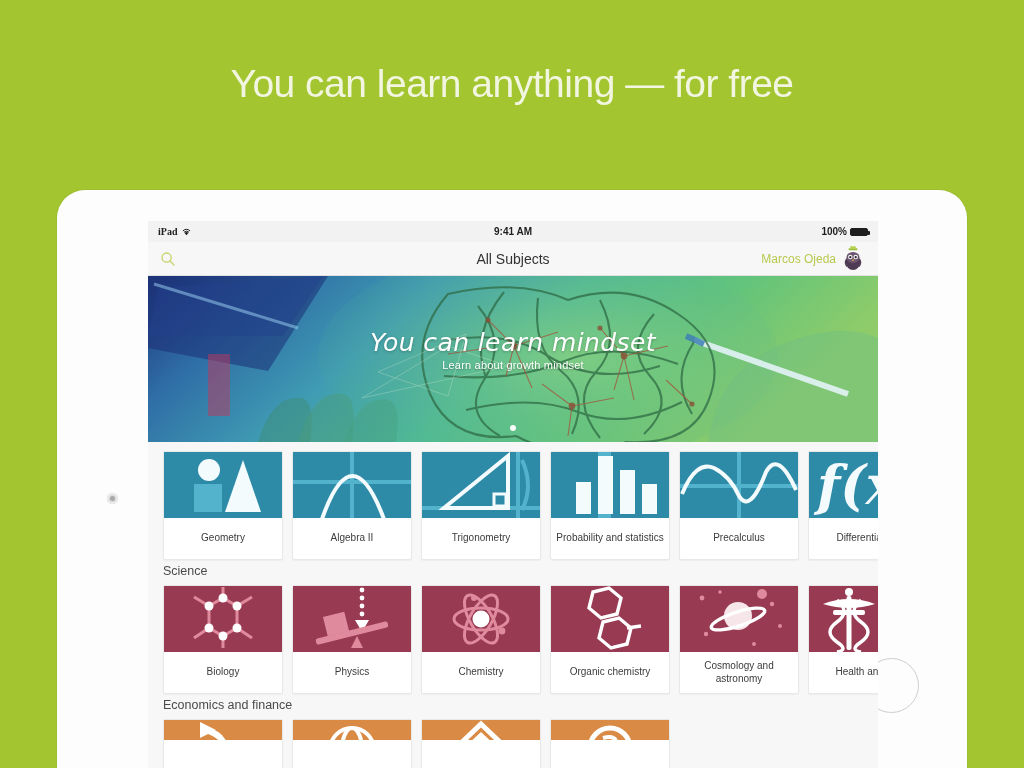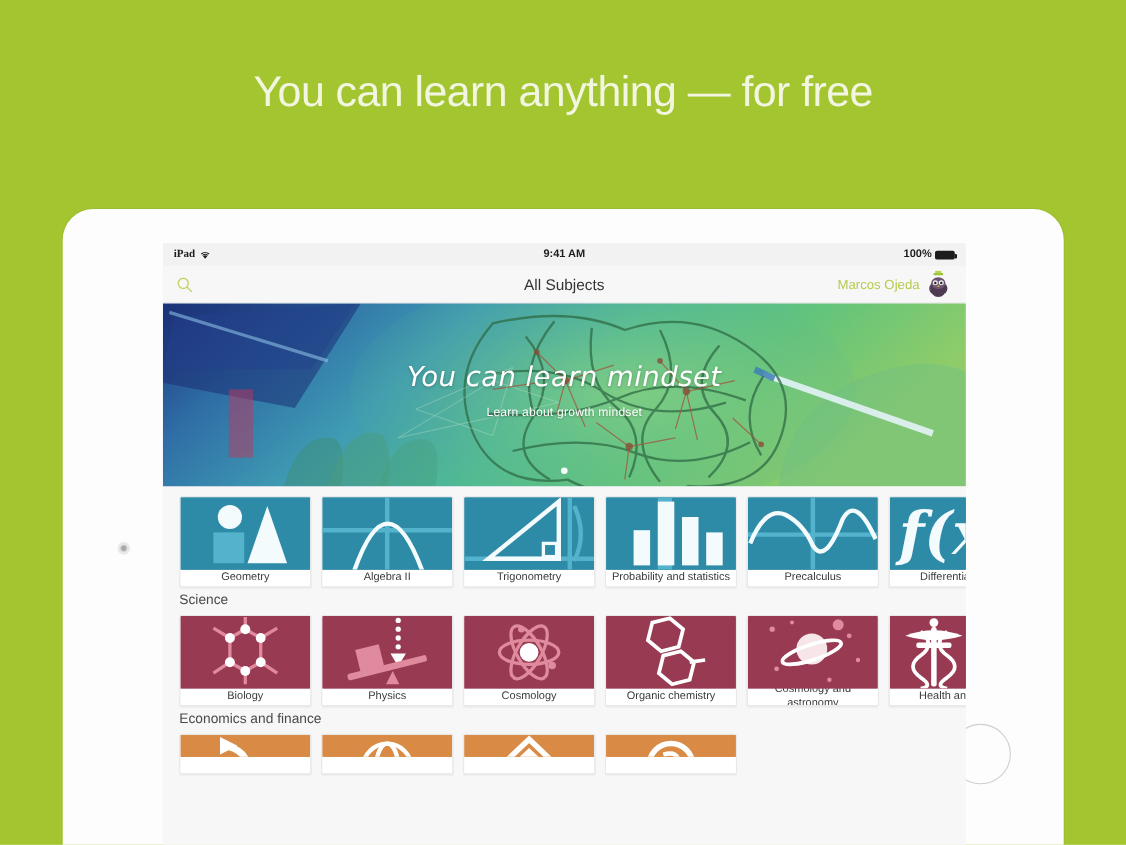--- a/index.html
+++ b/index.html
@@ -102,21 +102,21 @@
   .banner-text{
     position:absolute;left:0;top:52px;width:100%;text-align:center;
     color:#ffffff;
   }
   .banner-title{
     font-size:25px;font-family:"DejaVu Sans", sans-serif;
     font-style:italic;letter-spacing:0.4px;
     text-shadow:0 1px 3px rgba(0,0,0,0.25);
   }
   .banner-sub{
-    font-size:11px;margin-top:12px;letter-spacing:0.2px;
+    font-size:11px;margin-top:2px;letter-spacing:0.2px;
     text-shadow:0 1px 2px rgba(0,0,0,0.3);
   }
   .pager{
     position:absolute;bottom:11px;left:0;width:100%;
     display:flex;justify-content:center;gap:6px;
   }
   .dot{width:6px;height:6px;border-radius:50%;background:rgba(255,255,255,0.95);}
 
   
   .content{background:#f7f7f7;padding-top:9px;}
@@ -133,21 +133,21 @@
     background:#ffffff;
     border:1px solid #e8e8e8;
     border-radius:2px;
     box-shadow:0 1px 1px rgba(0,0,0,0.04);
     overflow:hidden;
   }
   .card-art{
     height:66px;position:relative;overflow:hidden;
   }
   .card-label{
-    height:15px;display:flex;align-items:center;justify-content:center;
+    height:41px;display:flex;align-items:center;justify-content:center;
     text-align:center;font-size:10px;color:#3b3b3b;line-height:1.25;
     padding:0 4px;
   }
   .row-math .card-art{background:#2e8ba8;}
   .row-science .card-art{background:#993a53;}
   .row-econ .card-art{background:#d98b45;}
   .row-econ{margin-top:0;}
   .econ-clip{height:20px;overflow:hidden;}
 
   svg{display:block;}
@@ -422,21 +422,21 @@
                 <g stroke="#e08a9d" stroke-width="3" fill="none">
                   <ellipse cx="59" cy="33" rx="27" ry="11"></ellipse>
                   <ellipse cx="59" cy="33" rx="27" ry="11" transform="rotate(60 59 33)"></ellipse>
                   <ellipse cx="59" cy="33" rx="27" ry="11" transform="rotate(120 59 33)"></ellipse>
                 </g>
                 <circle cx="59" cy="33" r="8.5" fill="#ffffff"></circle>
                 <circle cx="80" cy="45" r="3.4" fill="#e08a9d"></circle>
                 <circle cx="52" cy="12" r="3" fill="#e08a9d"></circle>
               </svg>
             </div>
-            <div class="card-label">Cosmology</div>
+            <div class="card-label">Chemistry</div>
           </div>
 
           <div class="card">
             <div class="card-art">
               <svg width="118" height="66" viewBox="0 0 118 66">
                 <rect width="118" height="66" fill="#993a53"></rect>
                 <g stroke="#ffffff" stroke-width="3.4" fill="none">
                   <path d="M42 6 L58 2 L70 12 L66 28 L50 32 L38 22 Z"></path>
                   <path d="M52 36 L68 32 L80 42 L76 58 L60 62 L48 52 Z"></path>
                   <path d="M76 42 L90 40"></path>

